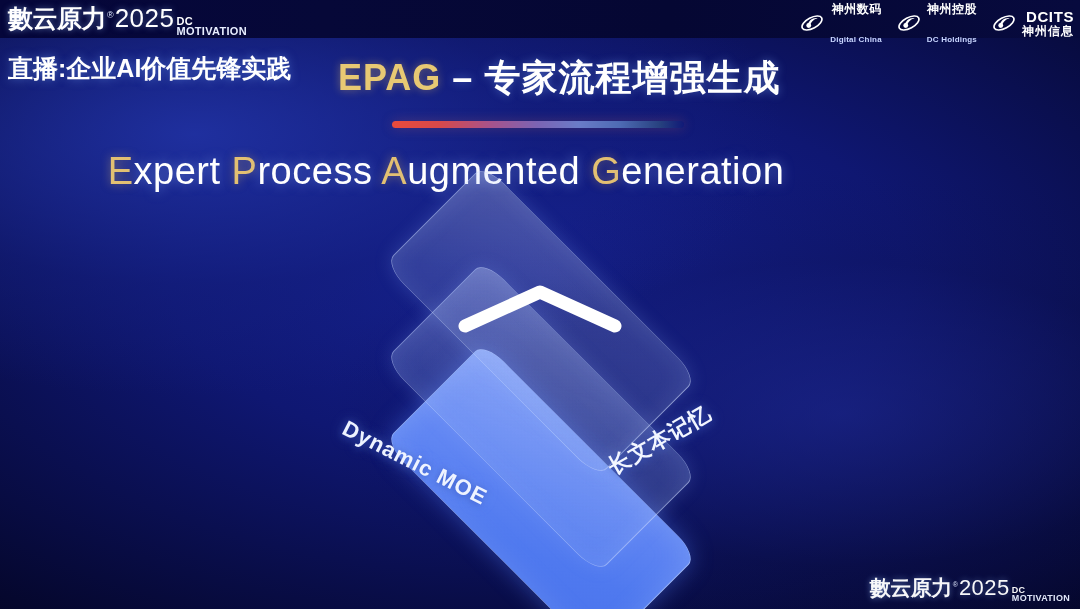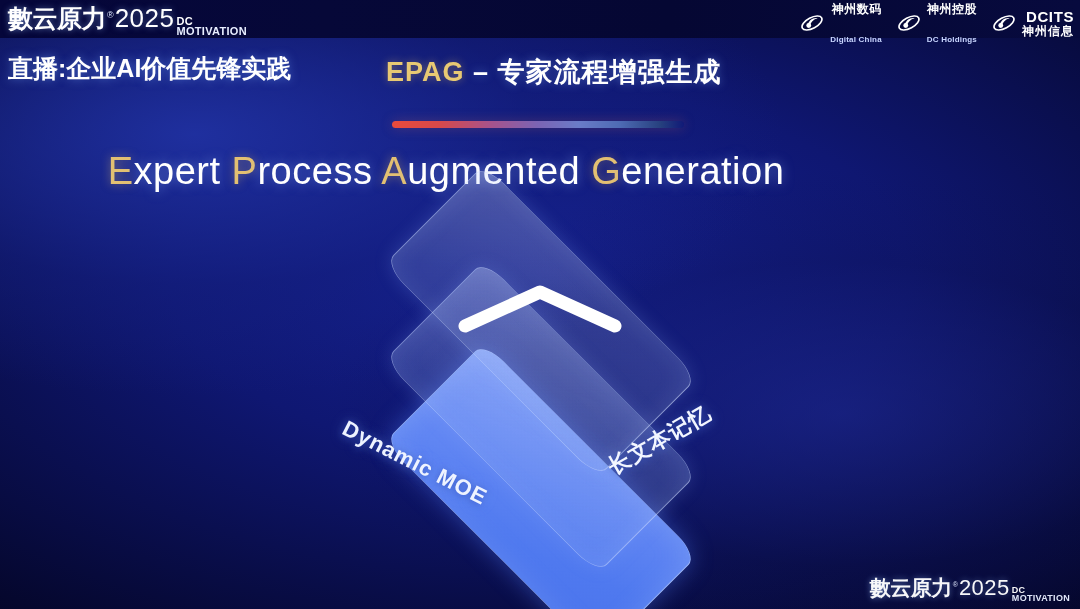--- a/index.html
+++ b/index.html
@@ -153,25 +153,24 @@
     color: #ffffff;
     letter-spacing: 0px;
     white-space: nowrap;
     text-shadow: 0 0 10px rgba(120,170,255,0.5);
   }
 
   #maintitle {
     position: absolute;
     left: 338px;
     top: 54px;
-    font-size: 27px;
+    font-size: 36px;
     font-weight: bold;
     white-space: nowrap;
     letter-spacing: 1px;
-    margin-left: 48px;
   }
   #maintitle .gold {
     color: #e8c973;
     text-shadow: 0 0 8px rgba(230,190,95,0.45);
   }
   #maintitle .wht {
     color: #ffffff;
     text-shadow: 0 0 10px rgba(130,175,255,0.45);
   }
 

